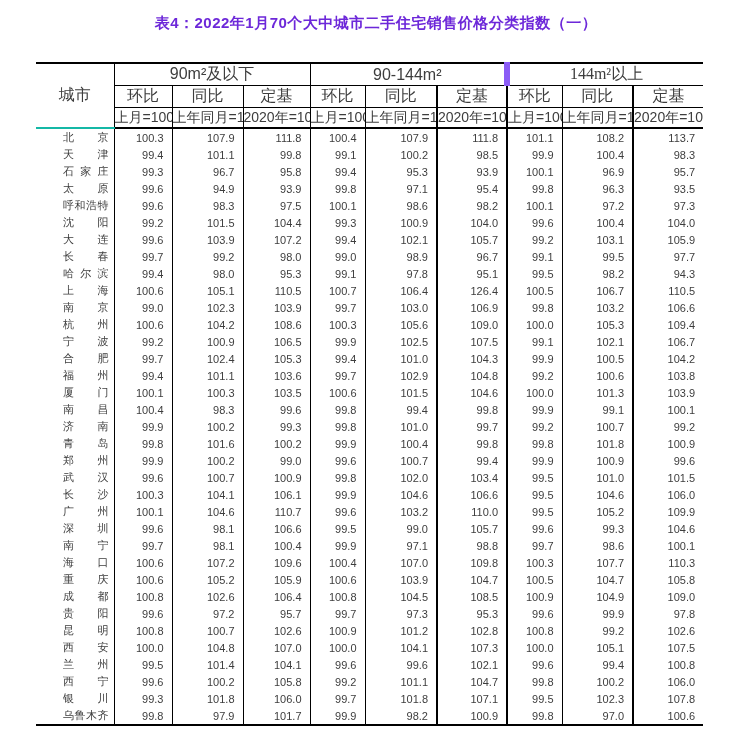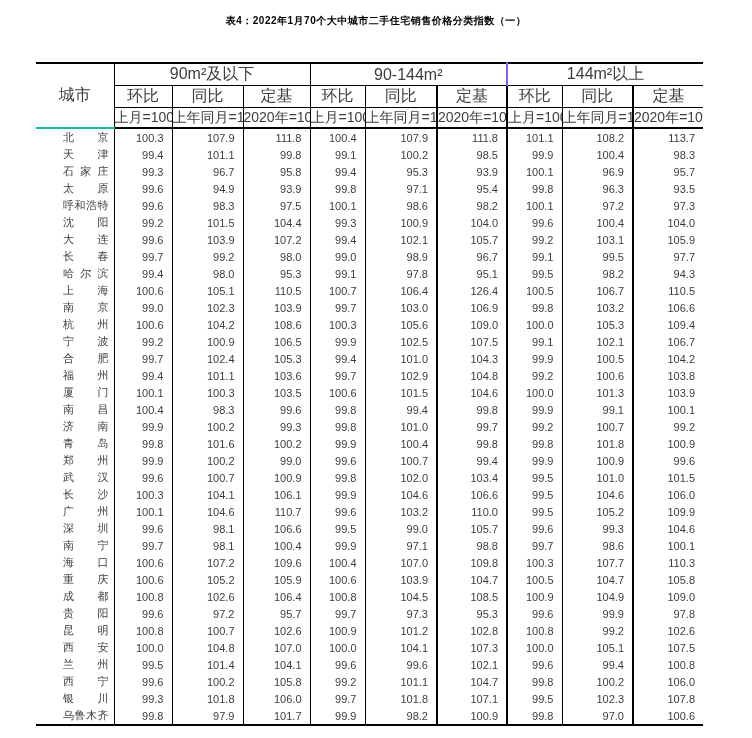--- a/index.html
+++ b/index.html
@@ -1,32 +1,32 @@
 <!DOCTYPE html>
 <html><head>
 <meta charset="utf-8">
 <style>
   html,body{margin:0;padding:0;background:#fff;}
   body{width:752px;height:738px;font-family:"Liberation Sans","DejaVu Sans",sans-serif;}
   .page{position:relative;width:752px;height:738px;background:#fff;overflow:hidden;}
   .title{position:absolute;top:14px;left:0;width:752px;text-align:center;
-         font-size:10px;font-weight:bold;color:#000000;letter-spacing:0.5px;}
+         font-size:15px;font-weight:bold;color:#6d28d9;letter-spacing:0.5px;}
   table.idx{position:absolute;left:36px;top:62px;width:667px;border-collapse:collapse;
             table-layout:fixed;border-top:2px solid #000;border-bottom:2px solid #000;}
   th,td{padding:0;margin:0;font-weight:normal;color:#3d3d3d;white-space:nowrap;overflow:hidden;}
   thead th{font-size:16px;text-align:center;}
   tr.group-row th{height:20px;}
   tr.label-row th{height:19px;border-top:1px solid #000;}
   tr.sub-row th{height:19px;border-top:1px solid #000;border-bottom:2px solid #000;font-size:14px;}
   .city-h{border-bottom:2px solid #14b8a6;}
   
   .c1,.c2,.c3,.c4,.c5,.c8{border-left:1px solid #000;}
   .c6,.c7,.c9{border-left:2px solid #000;}
   .gl1{border-left:1px solid #000;}
-  .gl2{border-left:2px solid #8b5cf6;}
+  .gl2{border-left:6px solid #8b5cf6;font-family:Liberation Serif, serif;}
   tbody td{height:17px;font-size:11px;}
   td.num{text-align:right;padding-right:8px;}
   td.city{text-align:justify;text-align-last:justify;text-justify:inter-character;
           padding:0 5px 0 27px;font-size:11px;}
 </style>
 </head>
 <body>
 
 <div class="page">
   <div class="title">表4：2022年1月70个大中城市二手住宅销售价格分类指数（一）</div>

